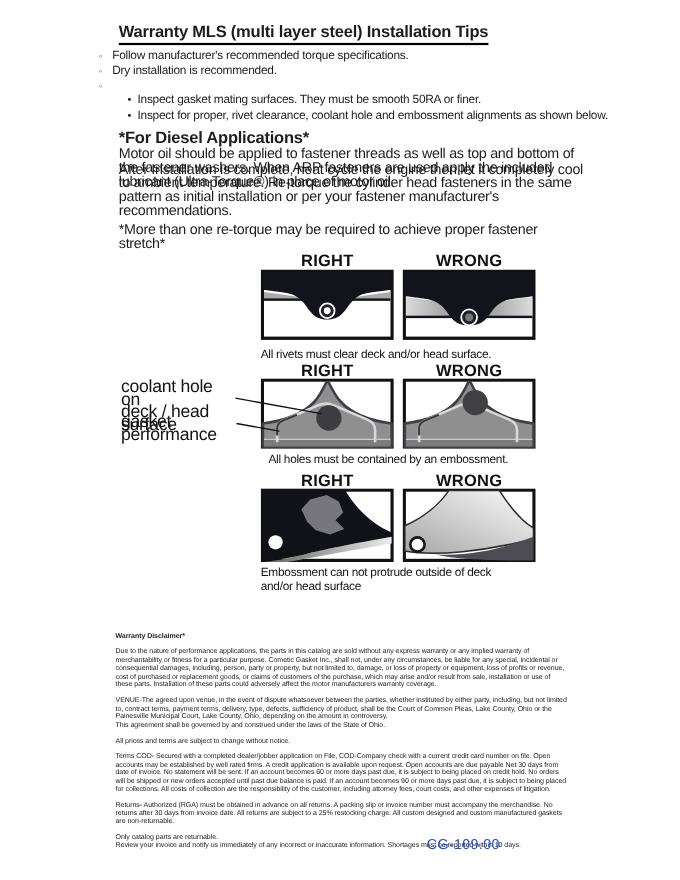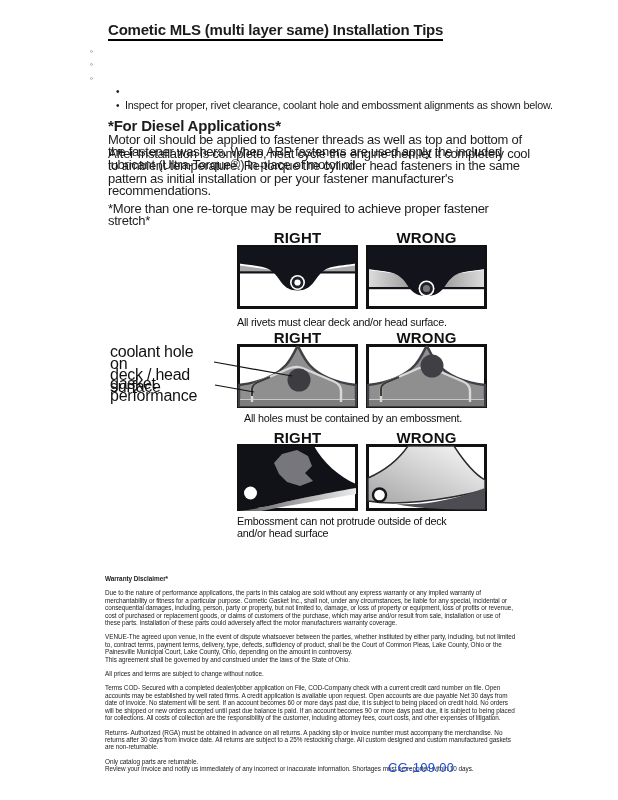--- a/index.html
+++ b/index.html
@@ -34,34 +34,37 @@
   .legal p{margin:0 0 7px;white-space:pre-line}
   .legal-h{font-weight:bold}
 
   .footer-code{left:388px;top:760px;font-size:13px;letter-spacing:0.3px;color:#1d4ed8}
 
   .overlay{left:0;top:0;pointer-events:none}
 </style>
 </head>
 <body>
 
-<div class="abs doc-title">Cometic MLS (multi layer same) Installation Tips</div>
+<div class="abs doc-title">Warranty MLS (multi layer steel) Installation Tips</div>
 
 <div class="abs bullets">
   <div class="b-row">
     <span class="m1">◦</span>
+    <span>Follow manufacturer's recommended torque specifications.</span>
   </div>
   <div class="b-row">
     <span class="m1">◦</span>
+    <span>Dry installation is recommended.</span>
   </div>
   <div class="b-row">
     <span class="m1">◦</span>
   </div>
   <div class="b-row sub">
     <span class="m2">•</span>
+    <span>Inspect gasket mating surfaces.  They must be smooth 50RA or finer.</span>
   </div>
   <div class="b-row sub">
     <span class="m2">•</span>
     <span>Inspect for proper, rivet clearance, coolant hole and embossment alignments as shown below.</span>
   </div>
 </div>
 
 <div class="abs diesel-h">*For Diesel Applications*</div>
 <div class="abs para p1">Motor oil should be applied to fastener threads as well as top and bottom of the fastener washers. When ARP fasteners are used apply the included lubricant (Ultra-Torque®) in place of motor oil.</div>
 <div class="abs para p2">After Installation is complete, heat cycle the engine then let it completely cool to ambient temperature. Re-torque the cylinder head fasteners in the same pattern as initial installation or per your fastener manufacturer's recommendations.</div>

